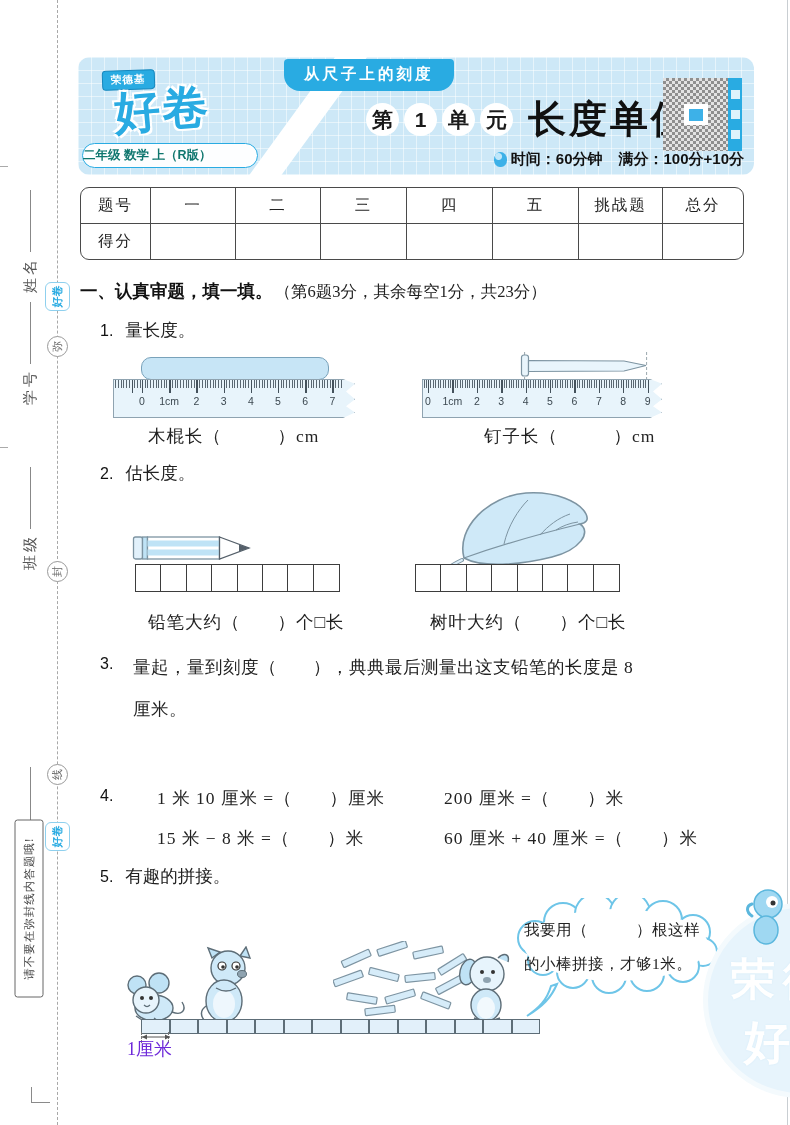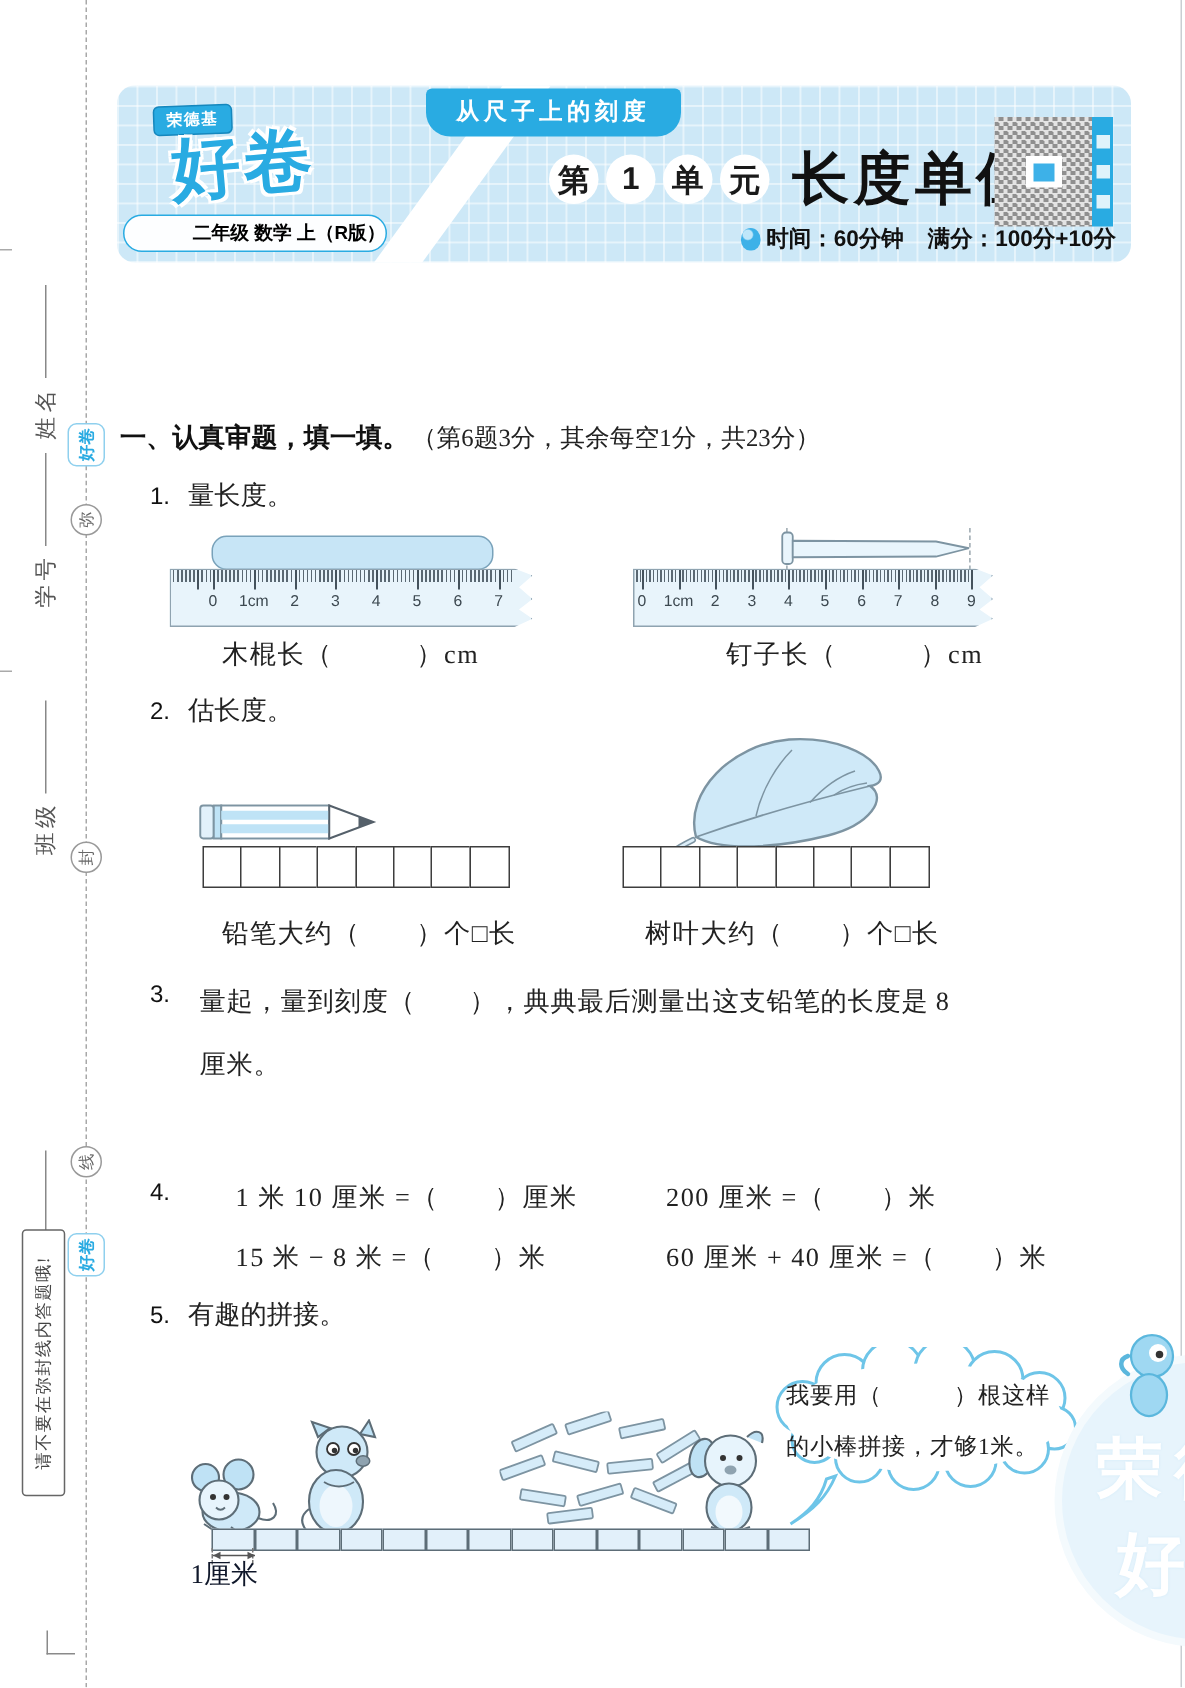--- a/index.html
+++ b/index.html
@@ -35,22 +35,22 @@
                            linear-gradient(90deg,rgba(255,255,255,.5) 1px,transparent 1px);
           background-size:13px 13px;overflow:hidden;}
   .diag{position:absolute;left:214px;top:-24px;width:26px;height:175px;background:#fff;transform:rotate(36deg);}
   .brand-pill{position:absolute;left:24px;top:13px;background:#29abe2;border:1px solid #1587bd;color:#fff;
               font-family:"Liberation Sans",sans-serif;font-weight:bold;font-size:10.5px;
               padding:2px 8px;border-radius:4px;letter-spacing:1px;transform:rotate(-2deg);}
   .logo-big{position:absolute;left:36px;top:22px;font-family:"Liberation Sans",sans-serif;
             font-weight:bold;font-size:46px;color:#29abe2;transform:rotate(-5deg);letter-spacing:2px;
             text-shadow:2px 2px 0 #fff,-2px -2px 0 #fff,2px -2px 0 #fff,-2px 2px 0 #fff;}
   .edition-pill{position:absolute;left:4px;top:86px;width:174px;height:23px;line-height:23px;
-                background:#fdfeff;border:1.6px solid #29abe2;border-radius:13px;color:#000000;
-                font-family:"Liberation Sans",sans-serif;font-weight:bold;font-size:12.5px;text-align:right;}
+                background:#fdfeff;border:1.6px solid #29abe2;border-radius:13px;color:#0f766e;
+                font-family:"Liberation Sans",sans-serif;font-weight:bold;font-size:12.5px;text-align:left;}
   .banner{position:absolute;left:206px;top:2px;background:#29abe2;color:#fff;
           font-family:"Liberation Sans",sans-serif;font-weight:bold;font-size:15.5px;
           letter-spacing:3px;padding:5px 20px 6px 20px;border-radius:4px 4px 16px 16px;}
   .title-row{position:absolute;left:288px;top:37px;display:flex;align-items:center;gap:5px;}
   .tcirc{width:33px;height:33px;border-radius:50%;background:#fff;display:flex;align-items:center;
          justify-content:center;font-family:"Liberation Sans",sans-serif;font-weight:bold;
          font-size:21px;color:#1a1a1a;}
   .title-main{font-family:"Liberation Sans",sans-serif;font-weight:bold;font-size:38px;color:#111;
               letter-spacing:3px;margin-left:10px;}
   .meta-row{position:absolute;top:93px;right:10px;display:flex;align-items:center;gap:16px;
@@ -108,21 +108,21 @@
   .sq:first-child{margin-left:0;}
 
   
   .q3-lines{position:absolute;left:133px;top:646px;width:580px;}
   .q3-lines div{font-size:17.5px;line-height:42px;letter-spacing:0.5px;white-space:nowrap;}
 
   
   .stickrow{position:absolute;left:141px;top:1019px;display:flex;}
   .seg{width:26.5px;height:13px;background:#e2f0fa;border:1.1px solid #5d6d77;}
   .bubble-text{position:absolute;font-size:15.5px;color:#222;white-space:nowrap;letter-spacing:0.5px;}
-  .unit-label{position:absolute;left:127px;top:1037px;font-size:18px;color:#0f172a;}
+  .unit-label{position:absolute;left:127px;top:1037px;font-size:18px;color:#6d28d9;}
   .meas-tick{position:absolute;top:1032px;width:0;height:11px;border-left:1px dashed #777;}
 
   
   .wm-circle{position:absolute;left:703px;top:903px;width:185px;height:185px;border-radius:50%;
              background:#e7f4fc;border:5px solid #f4fafd;}
   .wm-txt{position:absolute;color:#fff;font-family:"Liberation Sans",sans-serif;font-weight:bold;
           white-space:nowrap;text-shadow:0 0 2px #d2eaf8;}
   .right-border{position:absolute;right:2px;top:0;width:1.5px;height:100%;background:#c9ced2;}
 </style>
 </head>
@@ -198,20 +198,38 @@
           </div>
       </div>
       <div class="qr-strip">
           <i></i>
           <i></i>
           <i></i>
         </div>
     </div>
   </div>
 
+  <div class="score-table">
+      <div class="cell">题号</div>
+      <div class="cell">一</div>
+      <div class="cell">二</div>
+      <div class="cell">三</div>
+      <div class="cell">四</div>
+      <div class="cell">五</div>
+      <div class="cell">挑战题</div>
+      <div class="cell">总分</div>
+      <div class="cell r2">得分</div>
+      <div class="cell r2"></div>
+      <div class="cell r2"></div>
+      <div class="cell r2"></div>
+      <div class="cell r2"></div>
+      <div class="cell r2"></div>
+      <div class="cell r2"></div>
+      <div class="cell r2"></div>
+    </div>
 
   <div class="sec-head">
     <span class="b">一、认真审题，填一填。</span>
     <span class="n">（第6题3分，其余每空1分，共23分）</span>
   </div>
 
   <div class="qline" style="left:100px;top:318px;">
     <span class="qnum">1.</span>
     <span class="qtext">量长度。</span>
   </div>

